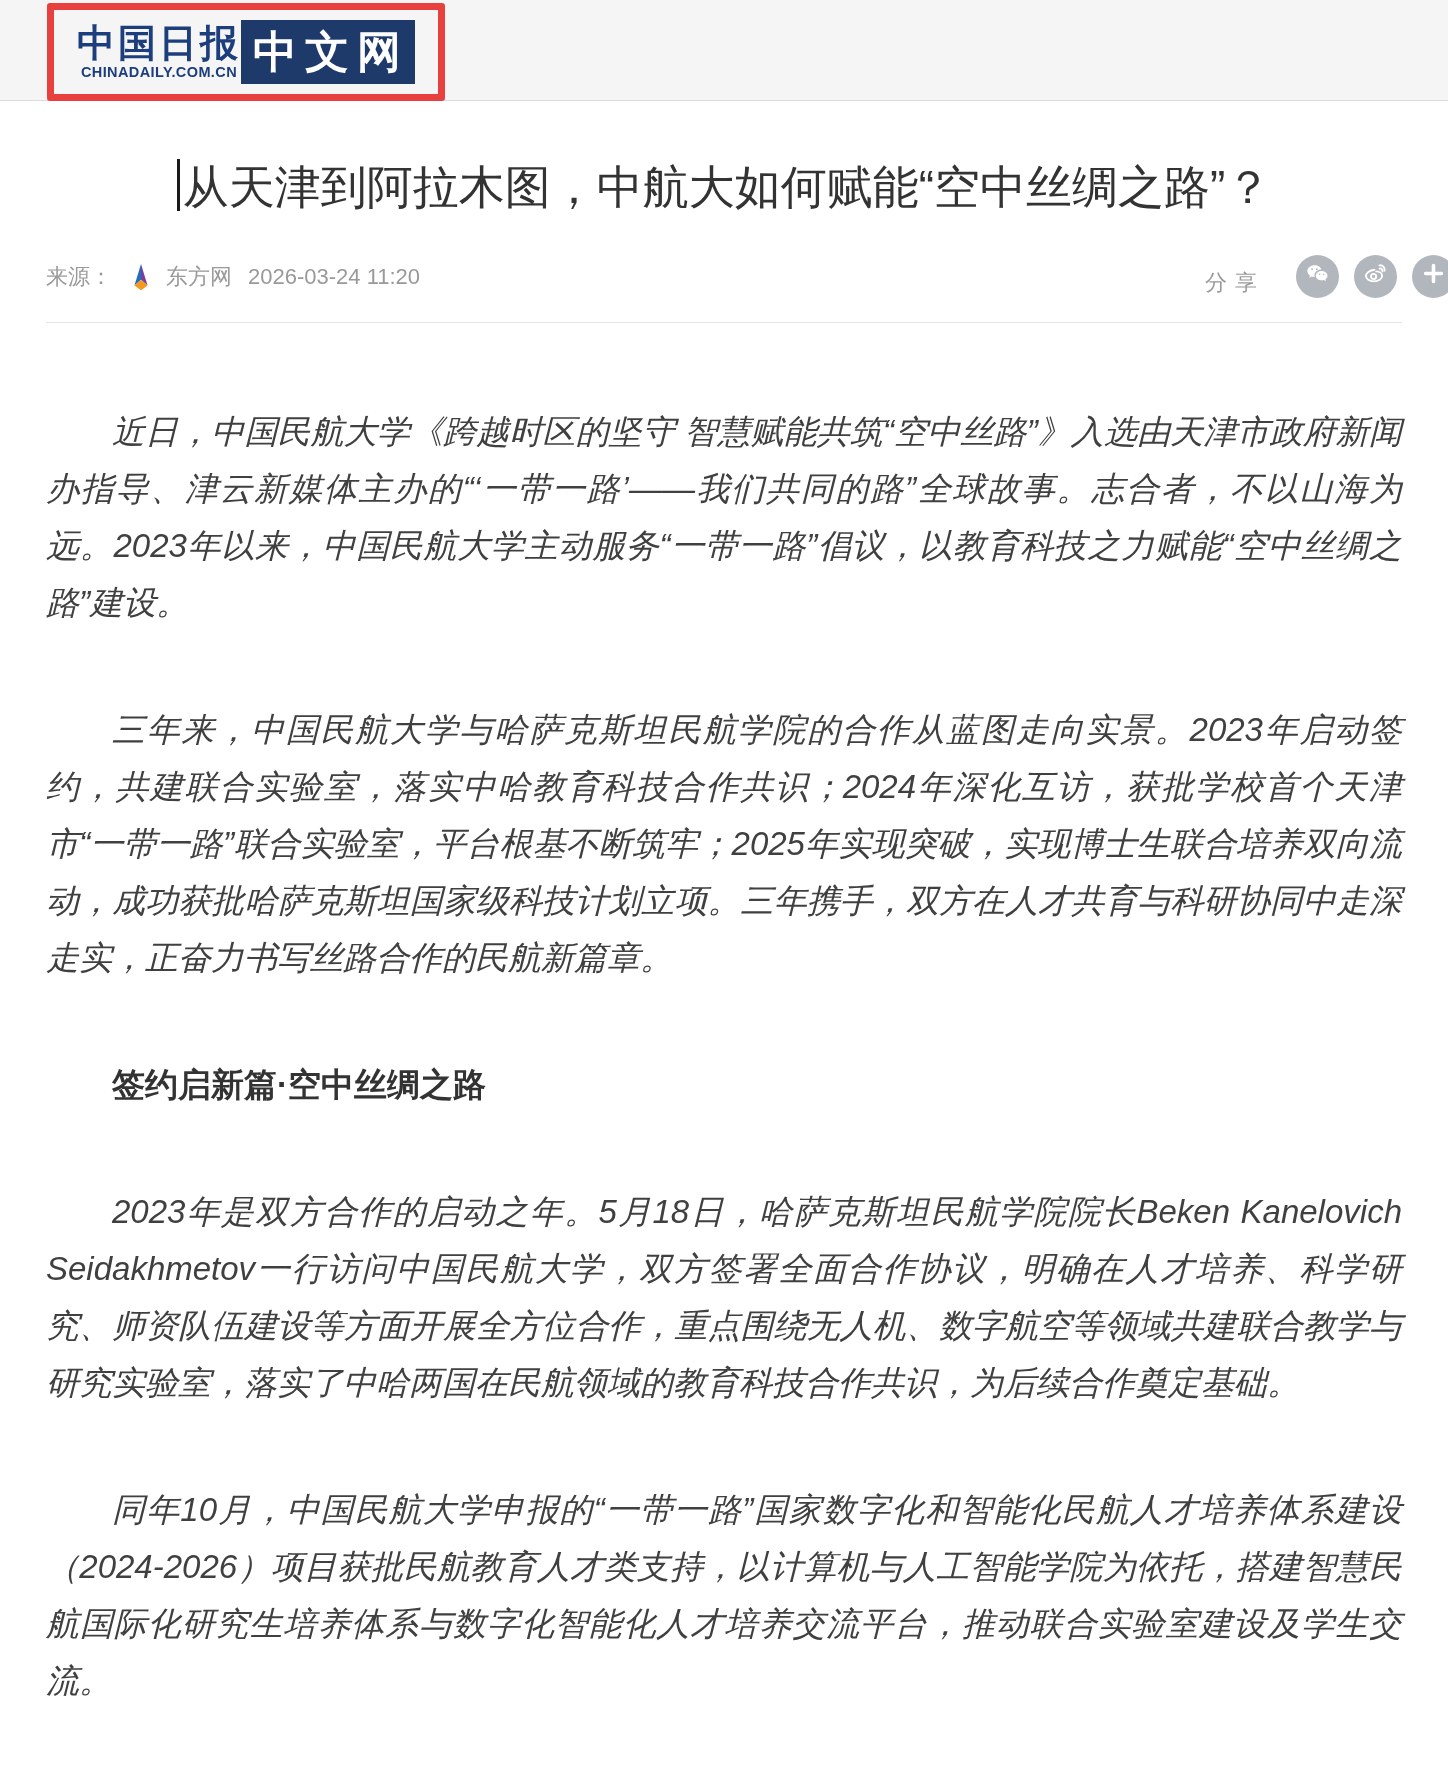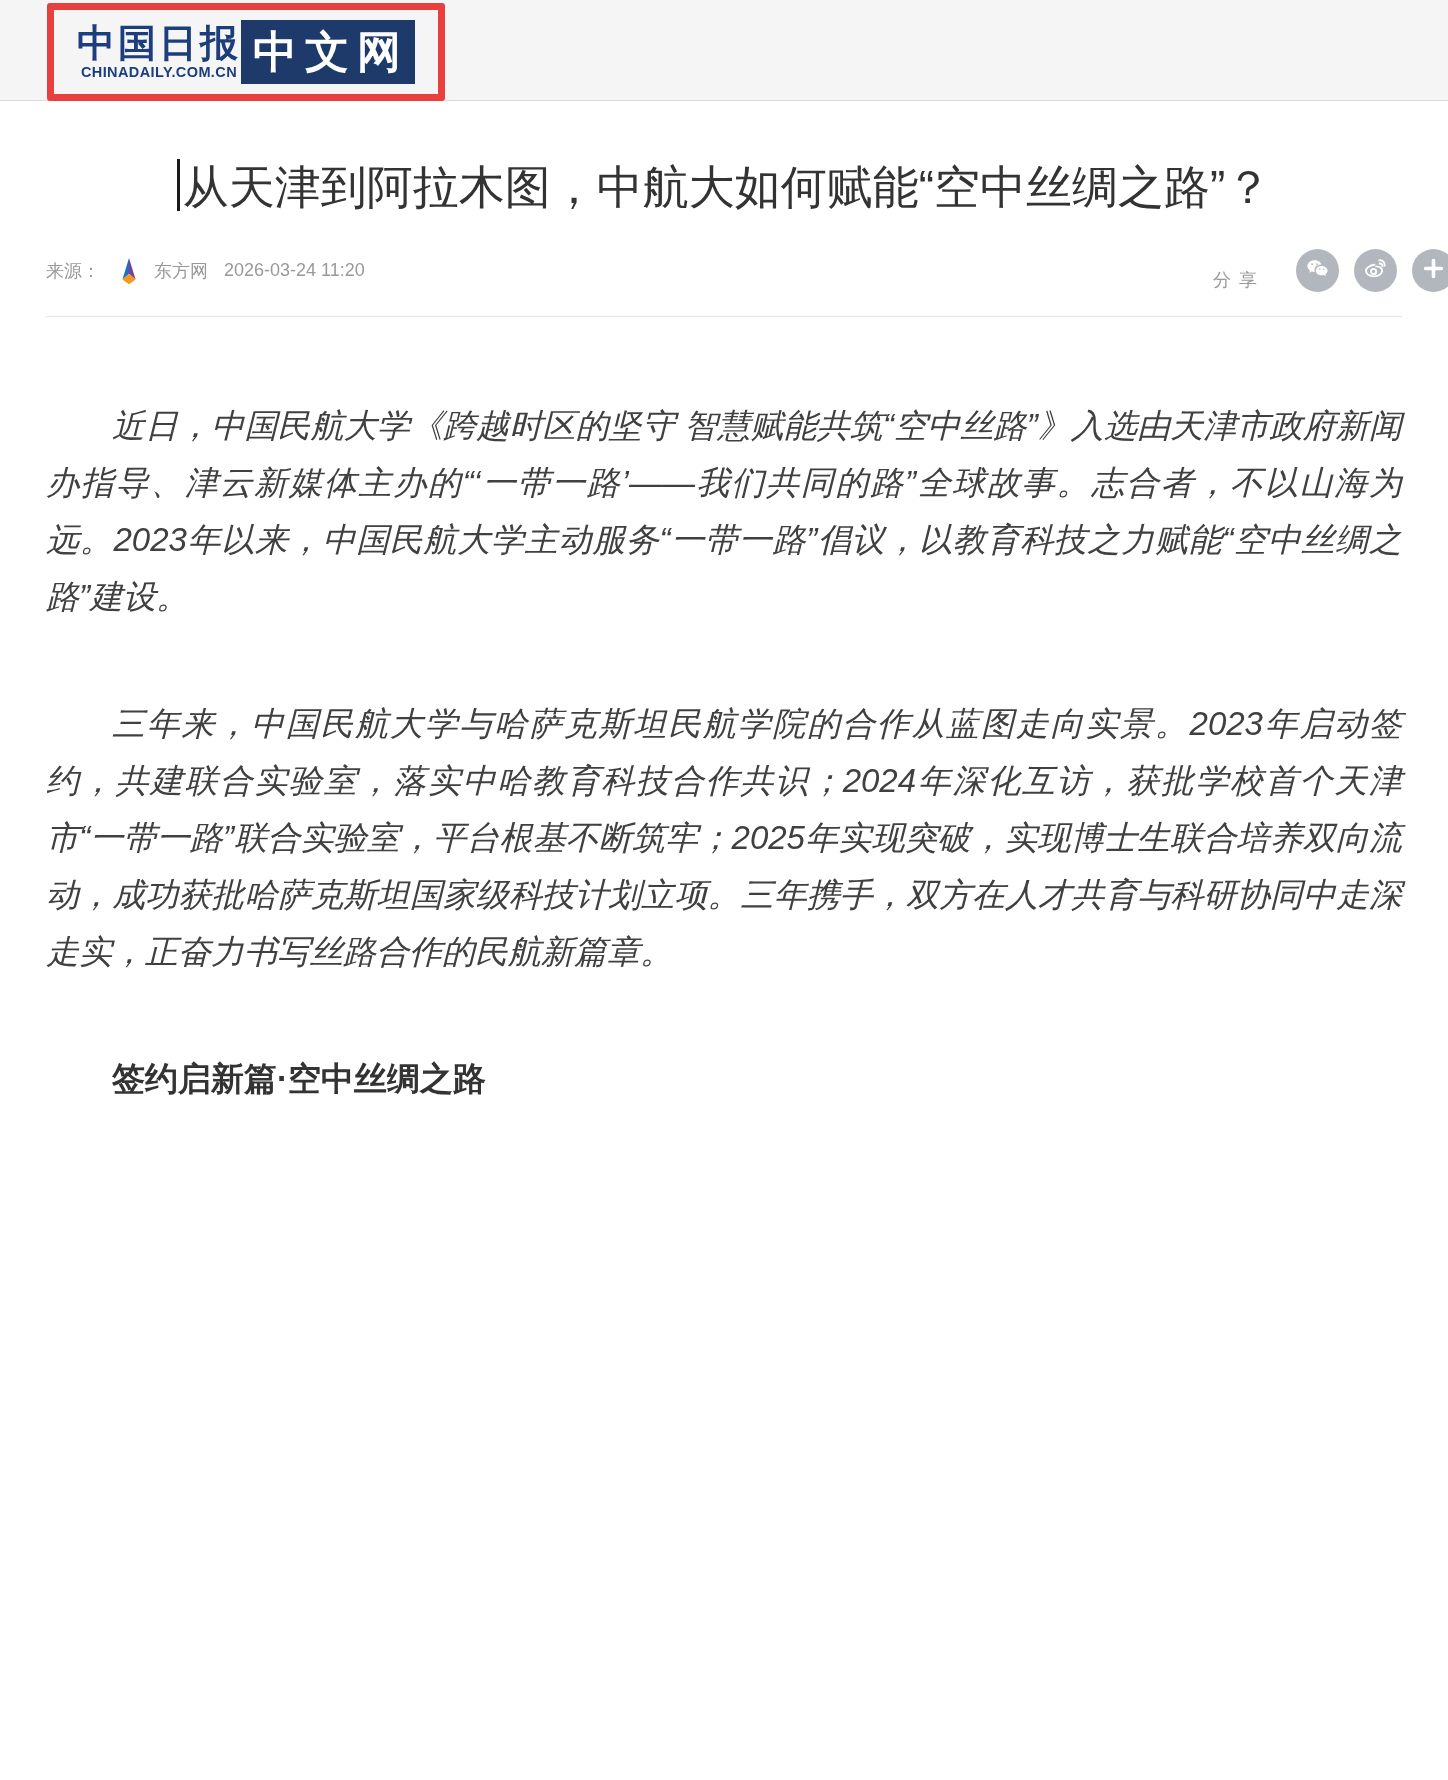--- a/index.html
+++ b/index.html
@@ -84,22 +84,22 @@
     width: 3px;
     height: 52px;
     background: #1a1a1a;
     vertical-align: -8px;
     margin-right: 3px;
   }
 
   .meta-row {
     display: flex;
     align-items: center;
-    margin-top: 24px;
-    font-size: 18px;
+    margin-top: 30px;
+    font-size: 22px;
     color: #999999;
   }
   .source-icon { margin: 0 10px 0 14px; display: inline-flex; }
   .source-name { margin-right: 16px; }
   .share-group {
     margin-left: auto;
     margin-right: -53px;
     display: flex;
     align-items: flex-end;
   }
@@ -202,15 +202,17 @@
       </span>
     </div>
   </div>
 
   <div class="divider"></div>
 
   <div class="article-body">
     <p>近日，中国民航大学《跨越时区的坚守 智慧赋能共筑“空中丝路”》入选由天津市政府新闻办指导、津云新媒体主办的“‘一带一路’——我们共同的路”全球故事。志合者，不以山海为远。2023年以来，中国民航大学主动服务“一带一路”倡议，以教育科技之力赋能“空中丝绸之路”建设。</p>
     <p>三年来，中国民航大学与哈萨克斯坦民航学院的合作从蓝图走向实景。2023年启动签约，共建联合实验室，落实中哈教育科技合作共识；2024年深化互访，获批学校首个天津市“一带一路”联合实验室，平台根基不断筑牢；2025年实现突破，实现博士生联合培养双向流动，成功获批哈萨克斯坦国家级科技计划立项。三年携手，双方在人才共育与科研协同中走深走实，正奋力书写丝路合作的民航新篇章。</p>
     <h2 class="sub-heading">签约启新篇·空中丝绸之路</h2>
+    <p>2023年是双方合作的启动之年。5月18日，哈萨克斯坦民航学院院长Beken Kanelovich Seidakhmetov一行访问中国民航大学，双方签署全面合作协议，明确在人才培养、科学研究、师资队伍建设等方面开展全方位合作，重点围绕无人机、数字航空等领域共建联合教学与研究实验室，落实了中哈两国在民航领域的教育科技合作共识，为后续合作奠定基础。</p>
+    <p>同年10月，中国民航大学申报的“一带一路”国家数字化和智能化民航人才培养体系建设（2024-2026）项目获批民航教育人才类支持，以计算机与人工智能学院为依托，搭建智慧民航国际化研究生培养体系与数字化智能化人才培养交流平台，推动联合实验室建设及学生交流。</p>
   </div>
 
 </main>
 
 </body></html>

